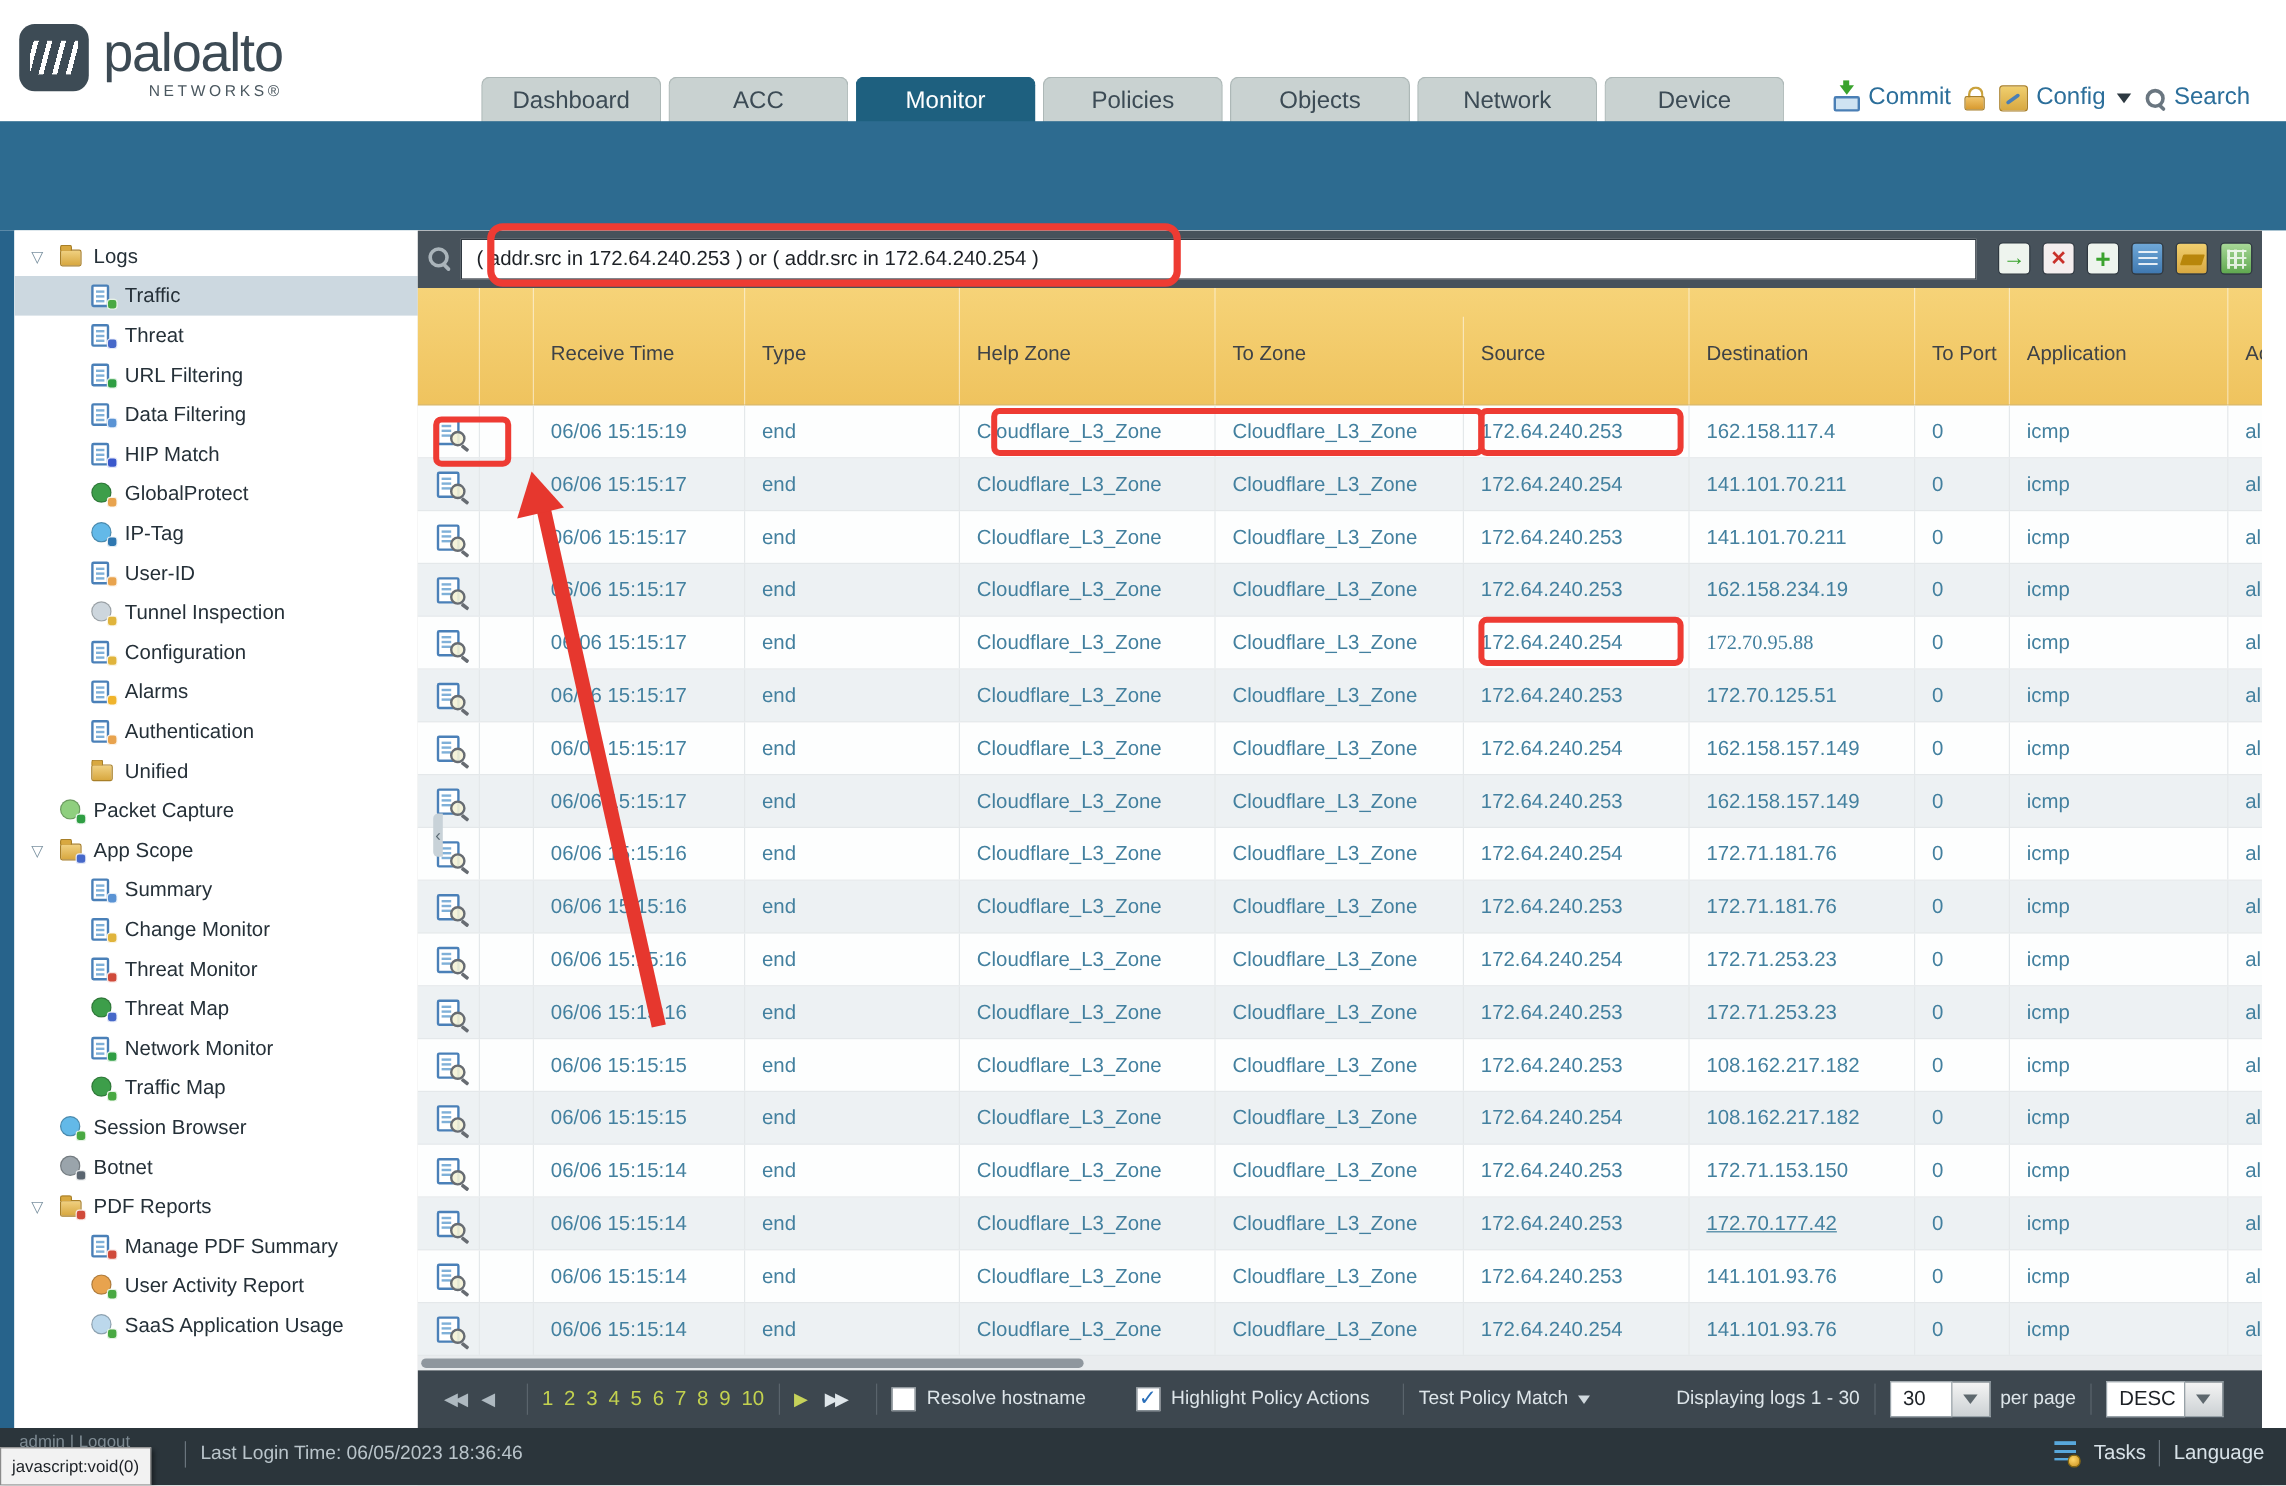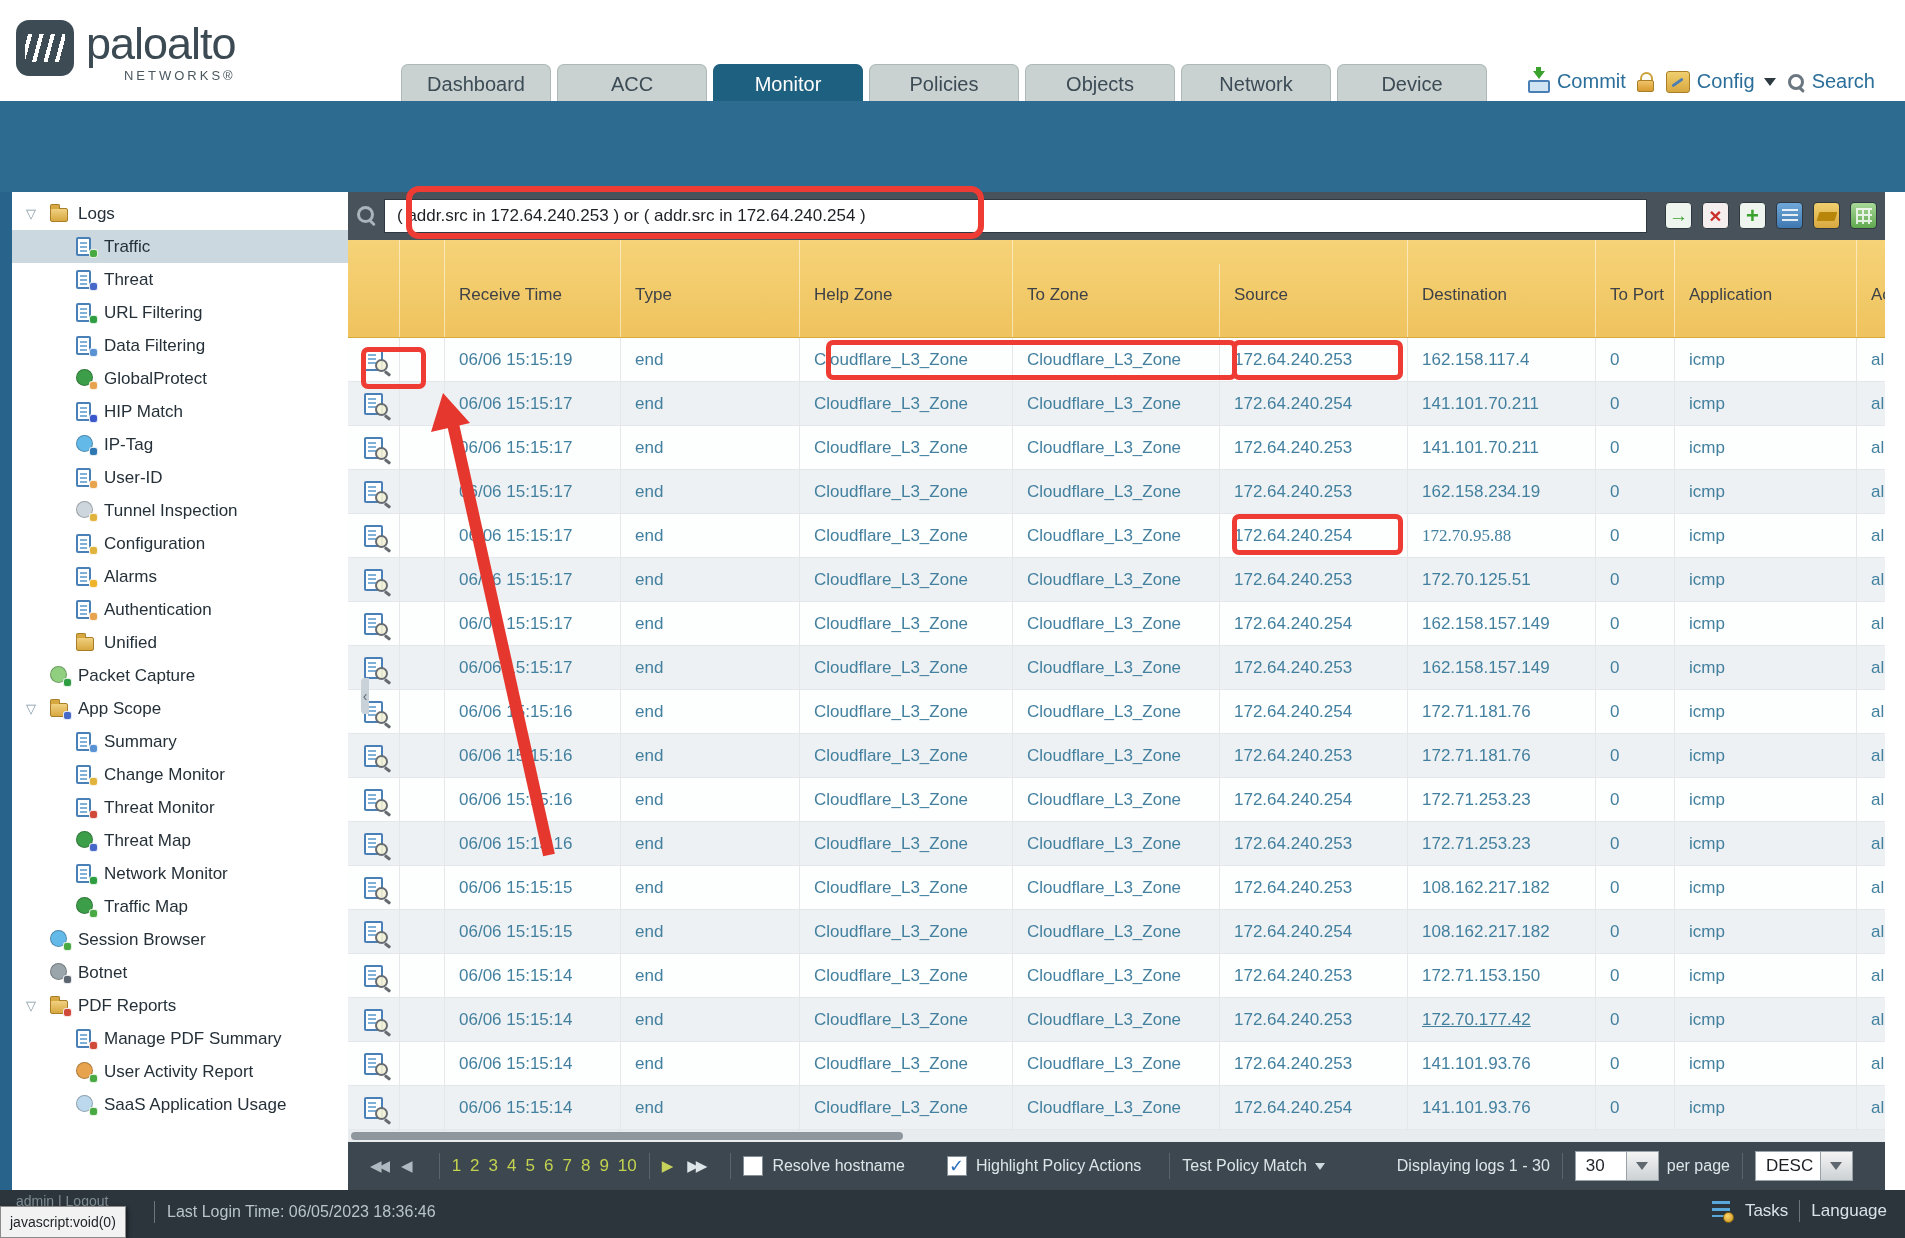--- a/index.html
+++ b/index.html
@@ -227,32 +227,32 @@
           <span class="sp1"></span>
           <span class="tree-icon">
             <i class="b-doc"></i>
             <i class="badge" style="background: rgb(90, 147, 212);"></i>
           </span>
           <span class="tree-label">Data Filtering</span>
         </div>
         <div class="tree-item lvl1">
           <span class="sp1"></span>
           <span class="tree-icon">
+            <i class="b-doc"></i>
+            <i class="badge" style="background: rgb(58, 88, 204);"></i>
+          </span>
+          <span class="tree-label">HIP Match</span>
+        </div>
+        <div class="tree-item lvl1">
+          <span class="sp1"></span>
+          <span class="tree-icon">
             <i class="b-round" style="background: rgb(61, 158, 74);"></i>
             <i class="badge" style="background: rgb(232, 163, 78);"></i>
           </span>
           <span class="tree-label">GlobalProtect</span>
-        </div>
-        <div class="tree-item lvl1">
-          <span class="sp1"></span>
-          <span class="tree-icon">
-            <i class="b-doc"></i>
-            <i class="badge" style="background: rgb(58, 88, 204);"></i>
-          </span>
-          <span class="tree-label">HIP Match</span>
         </div>
         <div class="tree-item lvl1">
           <span class="sp1"></span>
           <span class="tree-icon">
             <i class="b-round" style="background: rgb(99, 185, 232);"></i>
             <i class="badge" style="background: rgb(46, 119, 176);"></i>
           </span>
           <span class="tree-label">IP-Tag</span>
         </div>
         <div class="tree-item lvl1">

